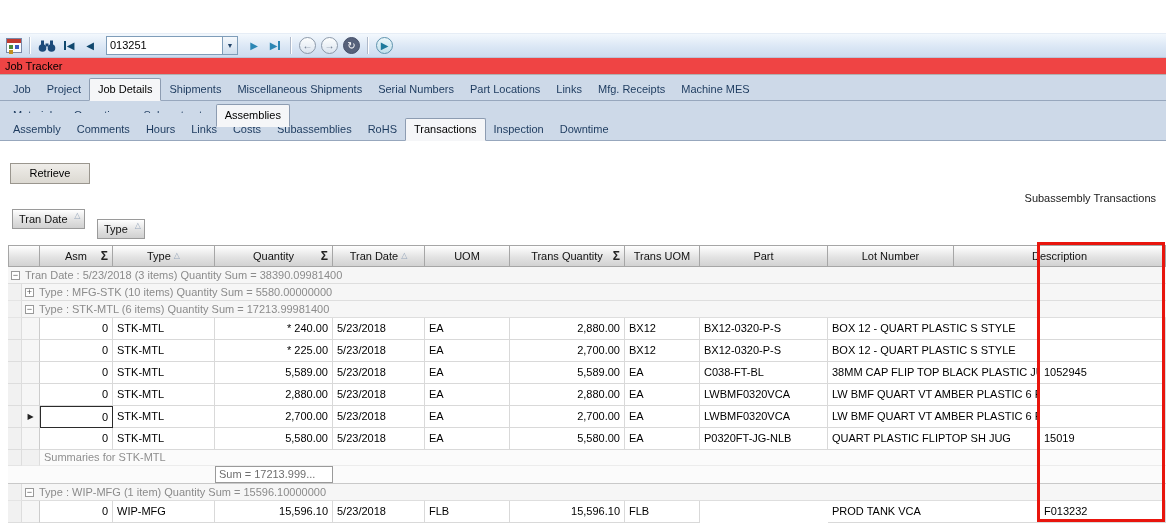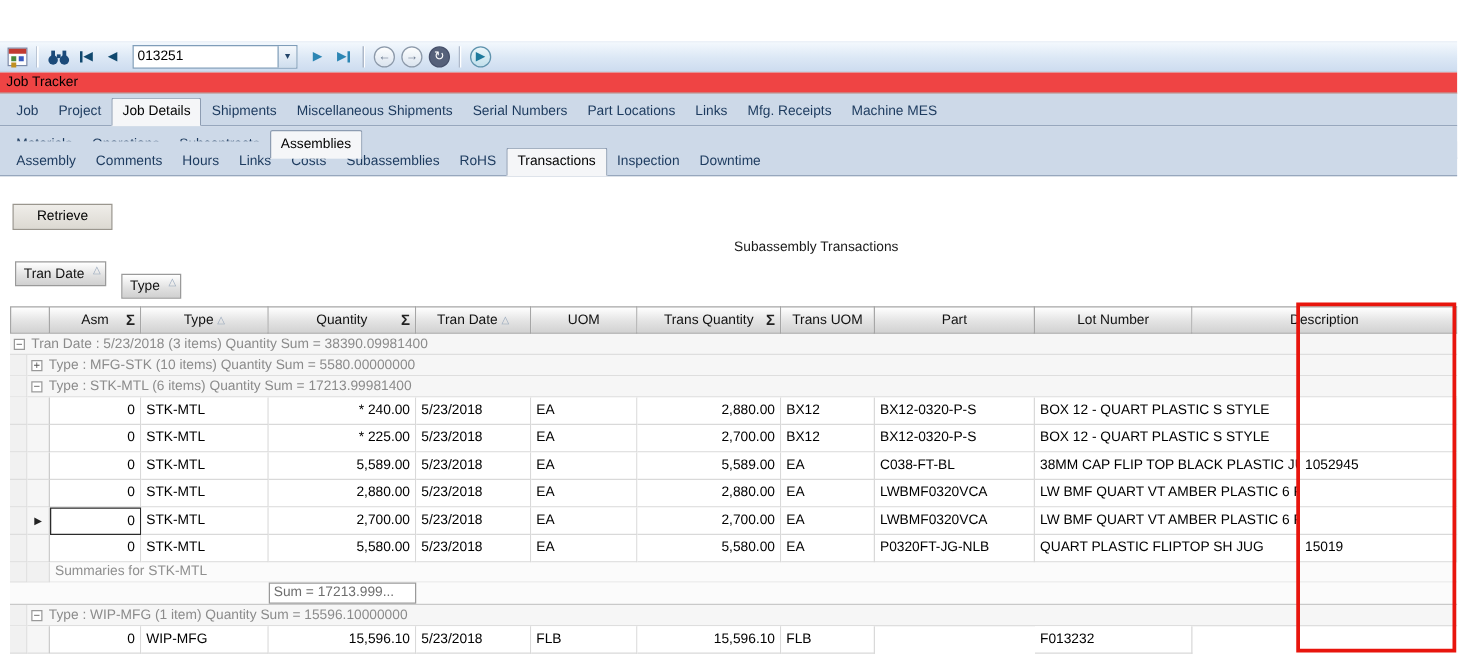--- a/index.html
+++ b/index.html
@@ -44,21 +44,21 @@
   .ts3 { top:113px; height:28px; }
   .tab { flex:none; padding:4px 8px 5px; font-size:11px; color:#1c3a5e; white-space:nowrap; }
   .tab.selected { background:#f5f6f8; border:1px solid #8d9cb1; border-bottom:1px solid #f5f6f8;
     border-radius:2px 2px 0 0; margin-bottom:-1px; color:#000; z-index:2; }
 
   
   .content { position:absolute; left:0; top:155px; width:1166px; height:370px; background:#fff; }
   .retrieve-btn { position:absolute; left:10px; top:8px; width:80px; height:21px;
     background:linear-gradient(#efede9,#dcd9d2); border:1px solid #9a968e; font-size:11px;
     text-align:center; line-height:19px; color:#000; }
-  .grid-title { position:absolute; left:150px; right:10px; top:37px; text-align:center; font-size:11px; color:#1a1a1a; }
+  .grid-title { position:absolute; left:150px; right:10px; top:37px; text-align:right; font-size:11px; color:#1a1a1a; }
   .groupby { position:absolute; left:0; top:53px; width:100%; height:37px; background:#fff; }
   .gb-btn { position:absolute; height:20px; background:linear-gradient(#fff,#e0e0e0 60%,#d0d0d0);
     border:1px solid #9a9a9a; font-size:11px; line-height:18px; padding:0 16px 0 6px; color:#111; }
   .gb-tran { left:12px; top:1px; }
   .gb-type { left:97px; top:11px; }
   .gb-btn .htri { position:absolute; right:3px; top:2px; }
   .htri { font-size:8px; color:#98a8bc; margin-left:3px; line-height:1; }
 
   
   .grid { position:absolute; left:8px; top:90px; width:1158px; background:#fff; }
@@ -366,20 +366,21 @@
           <div class="indent ind-d"></div>
           <div class="selcell"></div>
           <div class="dcell num" style="width: 73px;">0</div>
           <div class="dcell" style="width: 102px;">WIP-MFG</div>
           <div class="dcell num" style="width: 118px;">15,596.10</div>
           <div class="dcell" style="width: 92px;">5/23/2018</div>
           <div class="dcell" style="width: 85px;">FLB</div>
           <div class="dcell num" style="width: 115px;">15,596.10</div>
           <div class="dcell" style="width: 75px;">FLB</div>
           <div class="dcell" style="width: 128px; margin-top: 24px;">PTVCA</div>
+          <div class="dcell" style="width: 212px;">PROD TANK VCA</div>
           <div class="dcell" style="width: 126px;">F013232</div>
         </div>
       </div>
   </div>
 
   <div class="annotation-box"></div>
 
 </div>
 
 </body></html>

